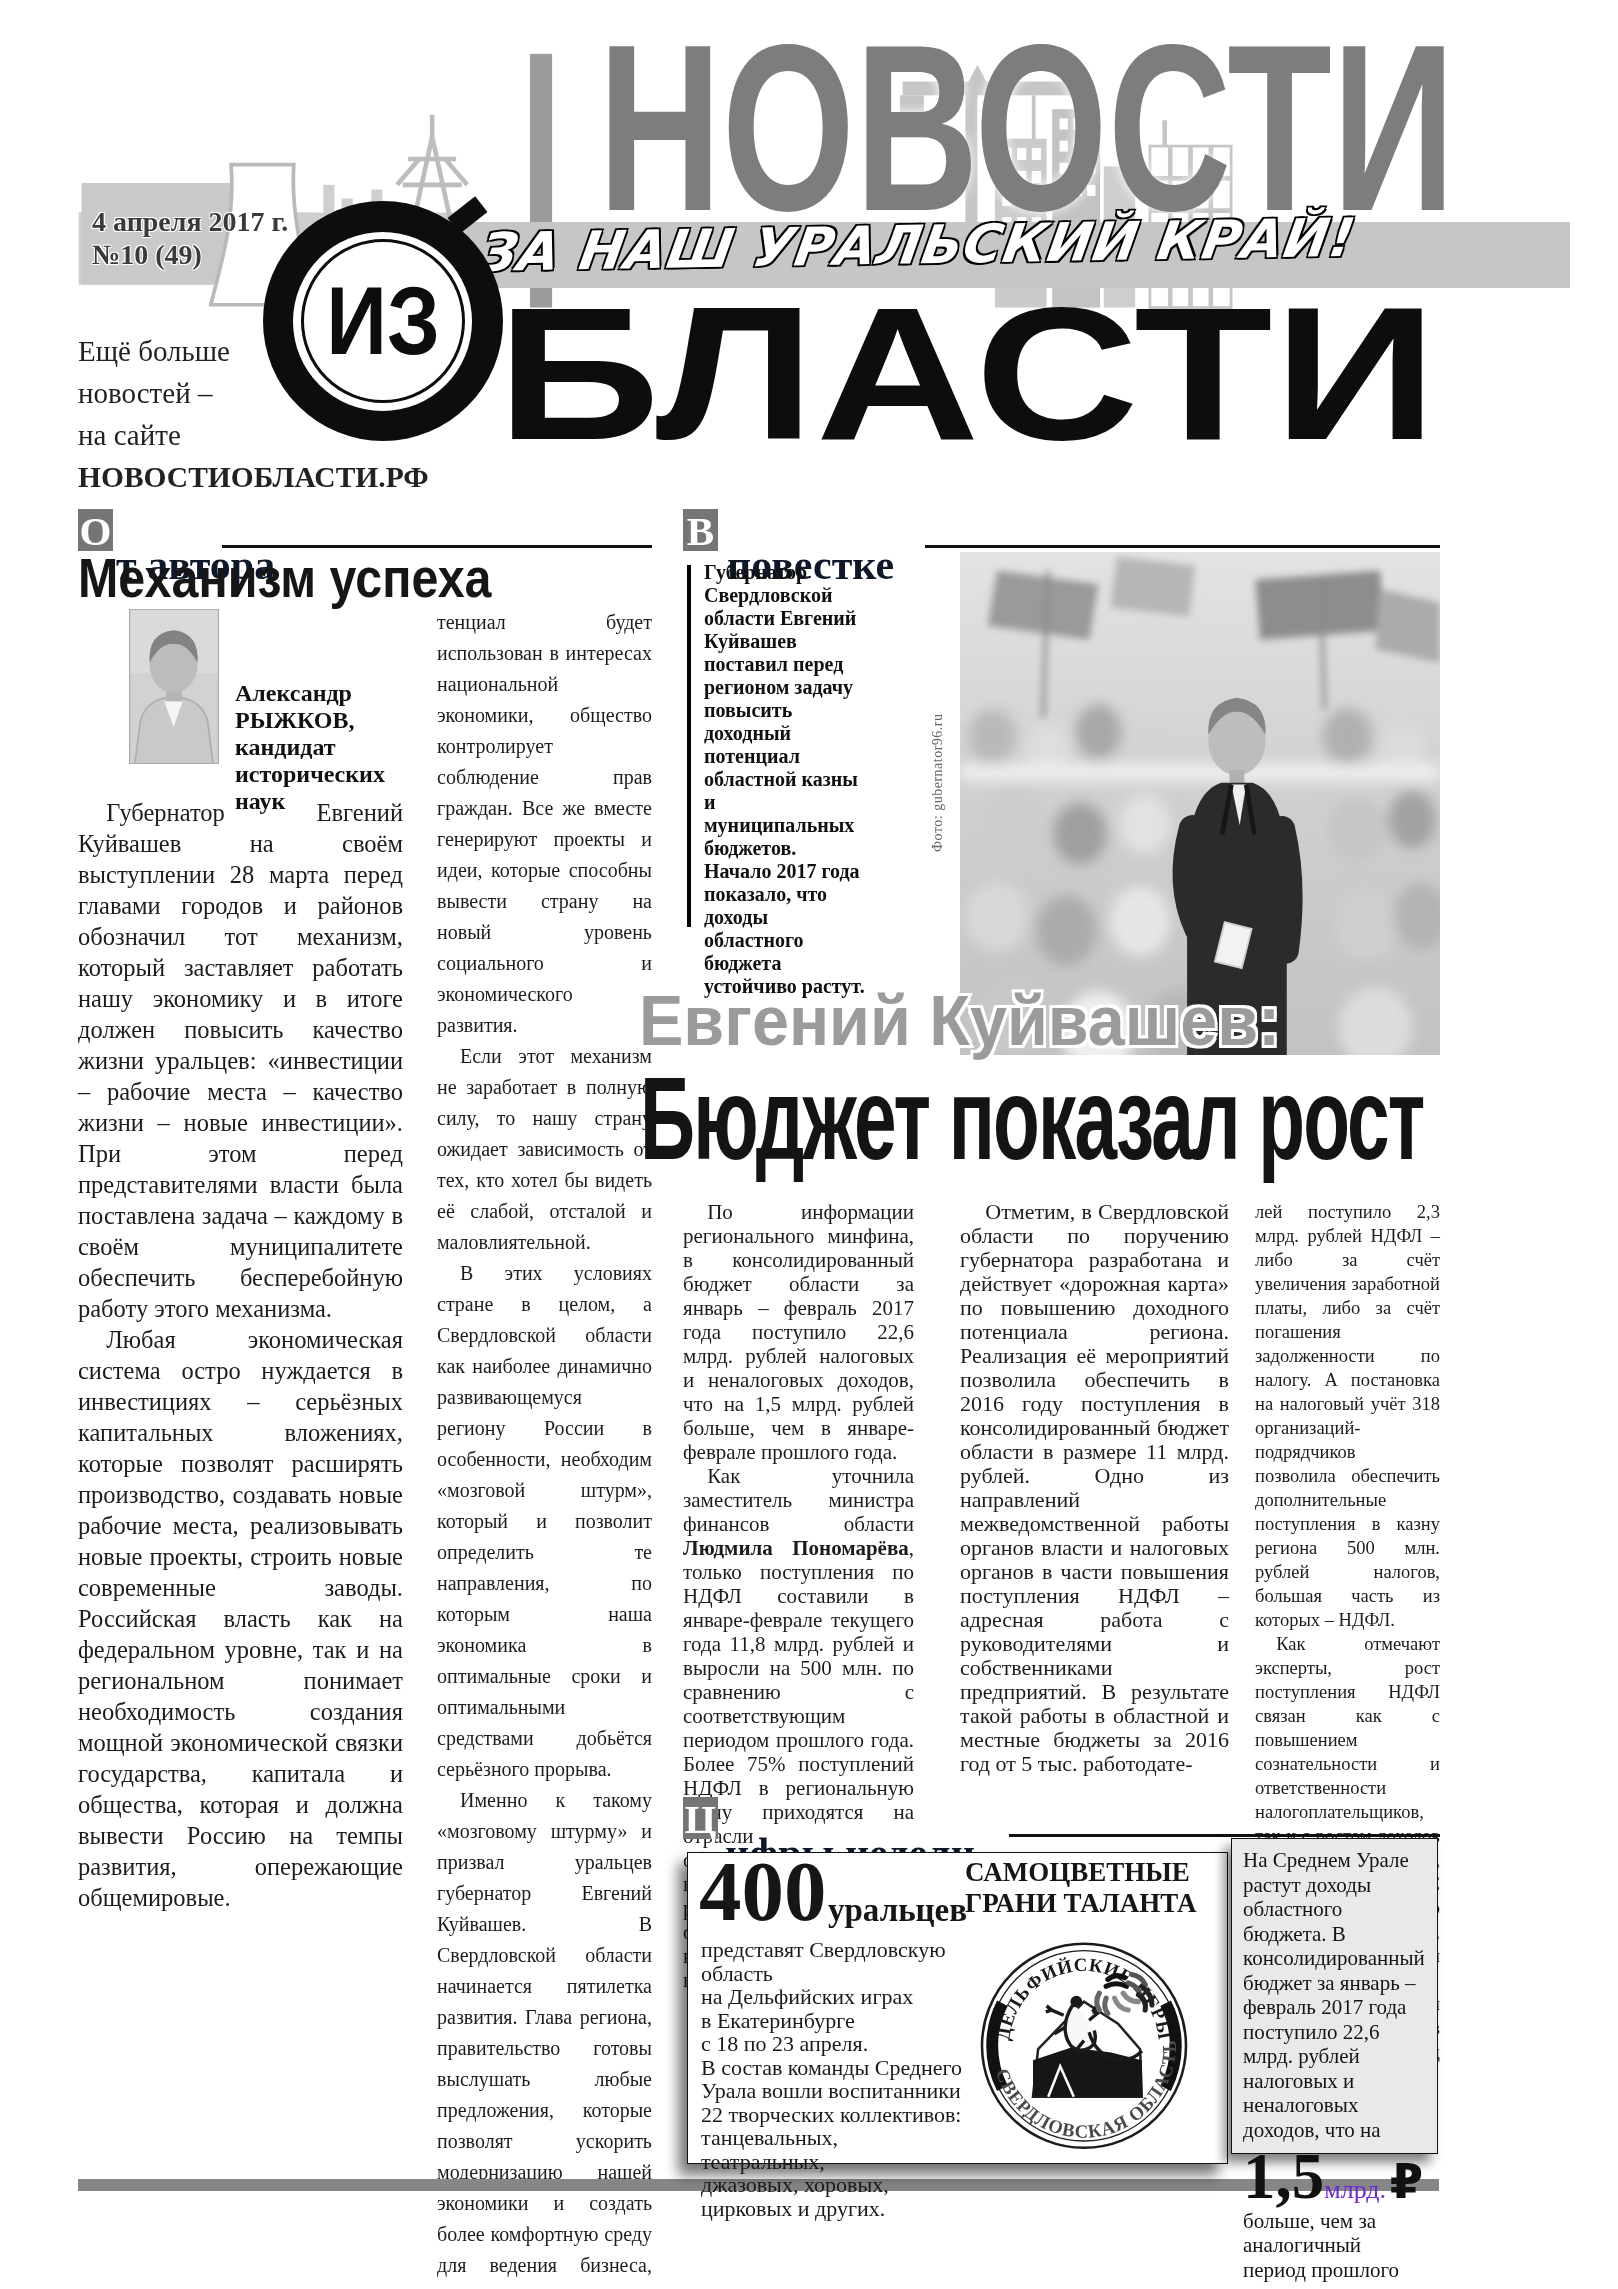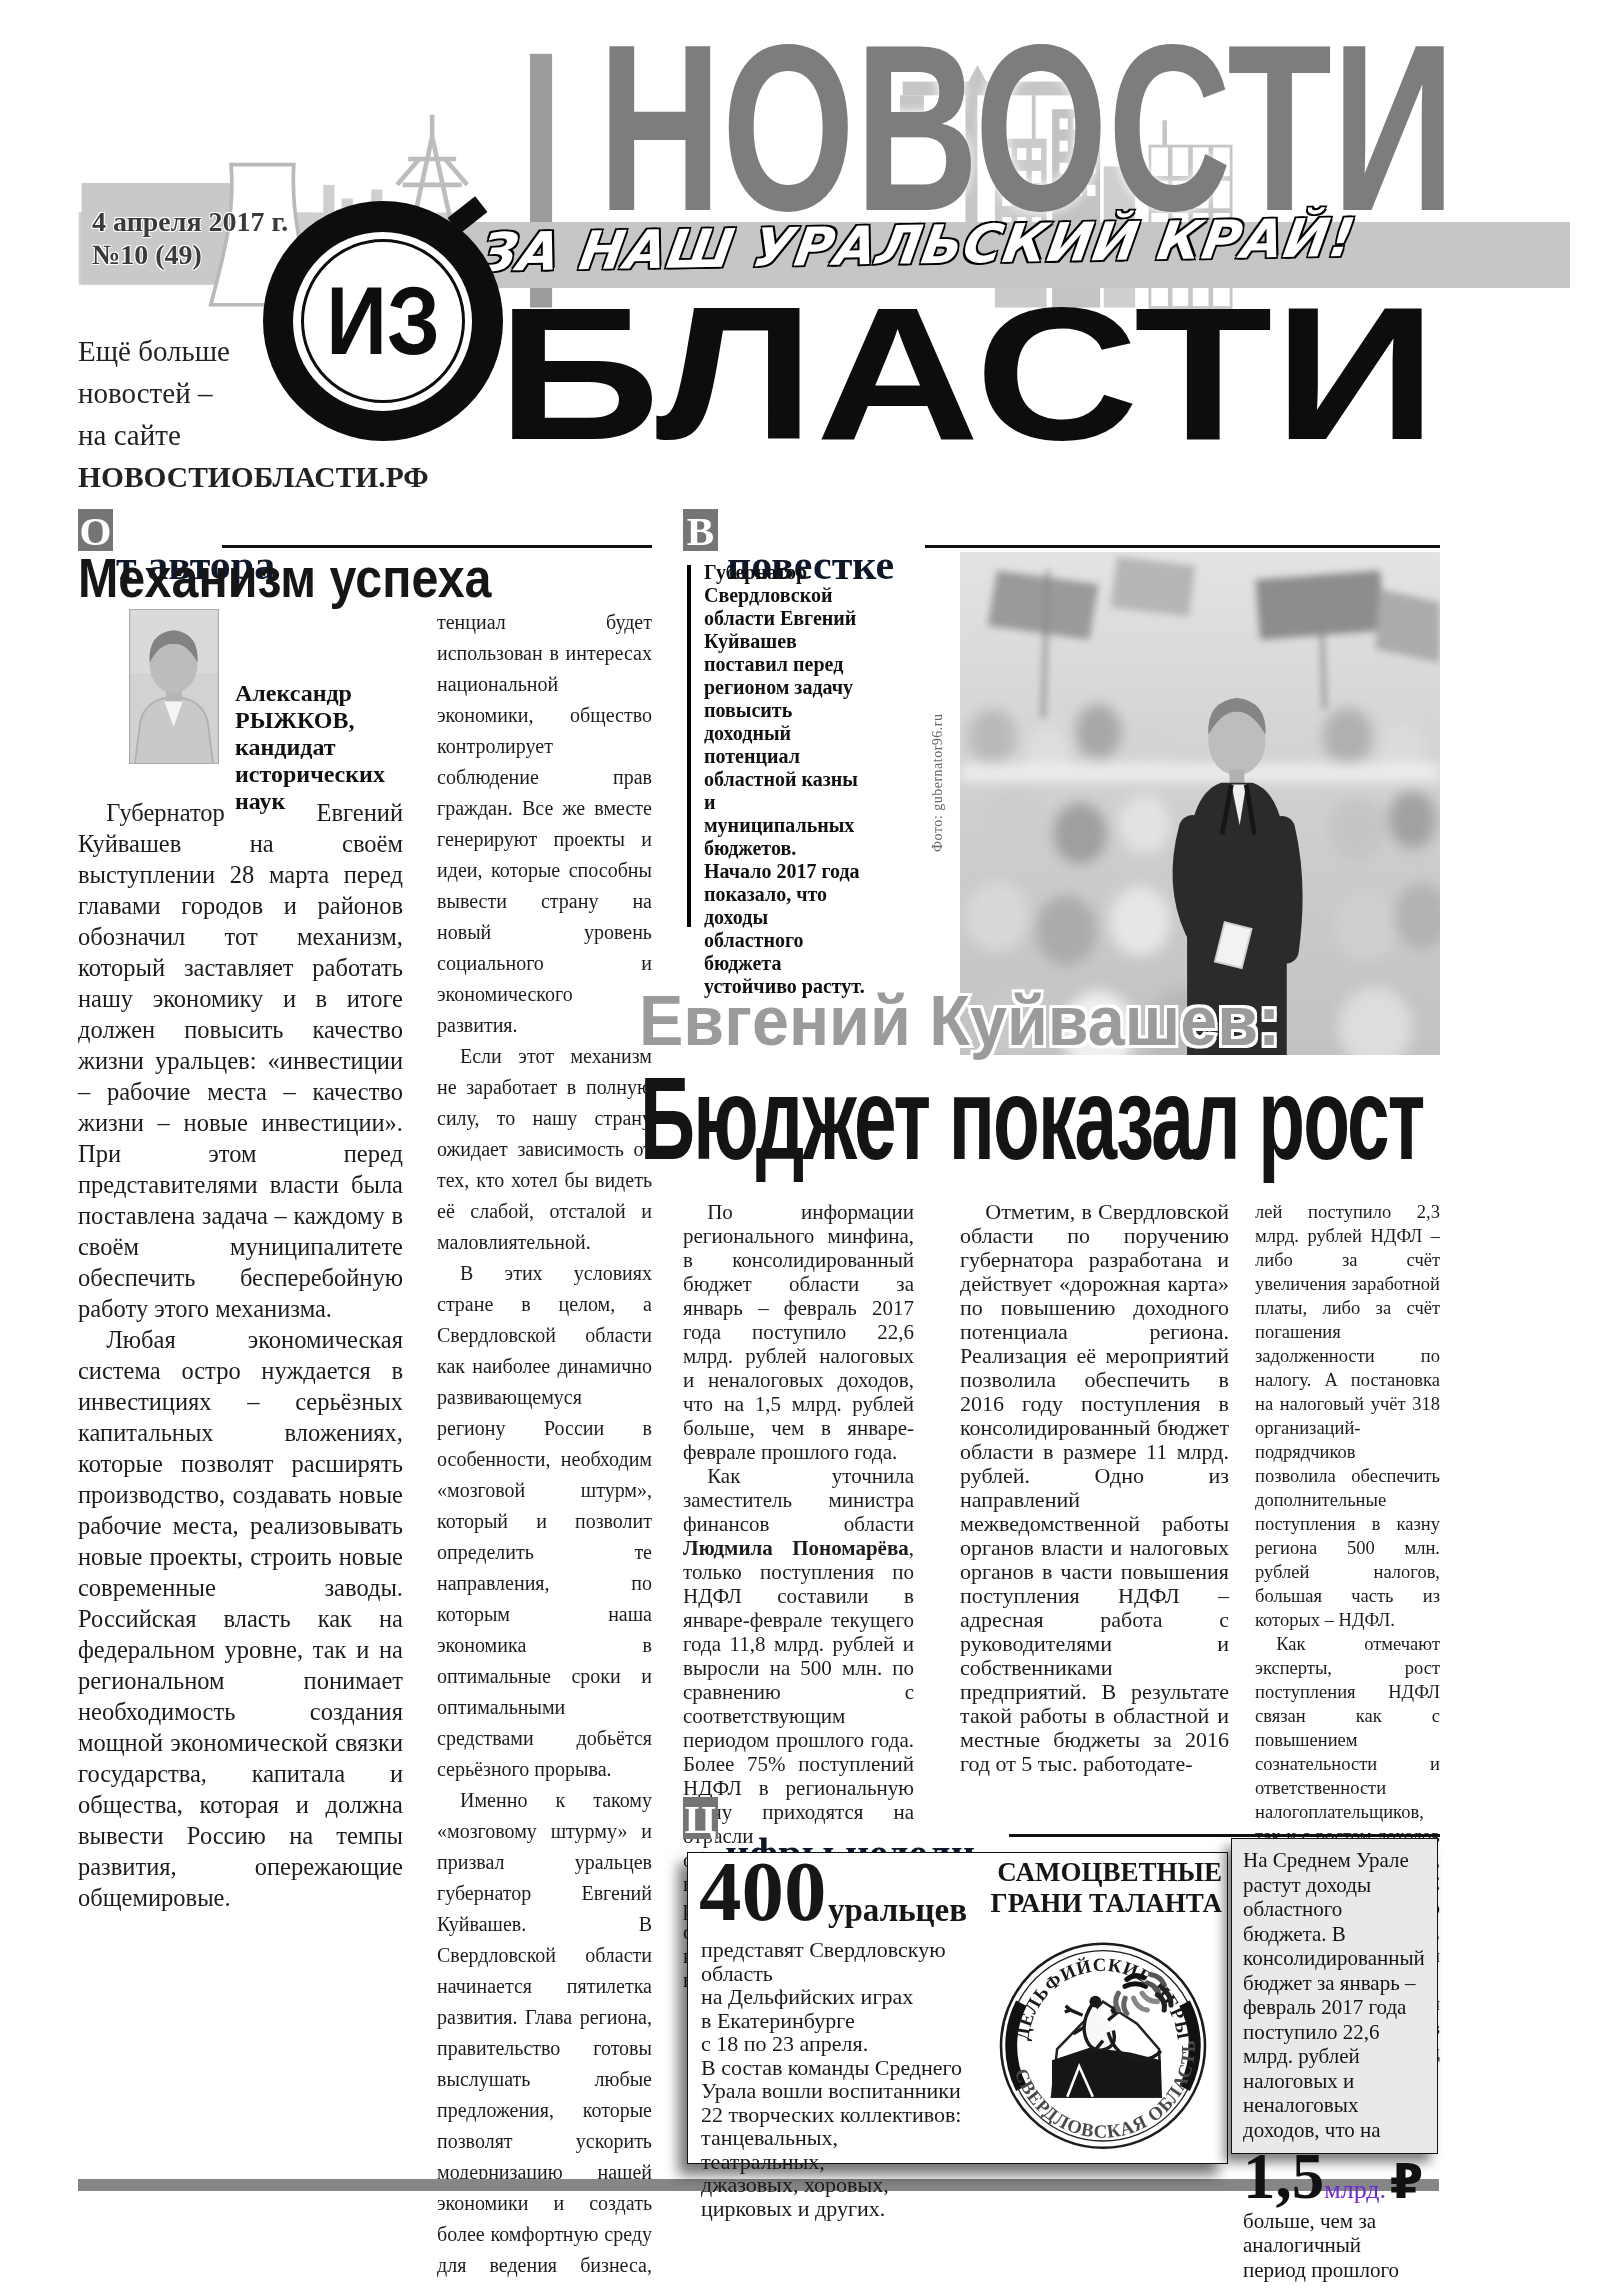--- a/index.html
+++ b/index.html
@@ -65,21 +65,21 @@
   .ag-c2{left:960px;top:1200px;width:269px;font-size:22px;line-height:24px;}
   .ag-c3{left:1255px;top:1200px;width:185px;font-size:18.5px;line-height:24px;}
   .photo-wrap{left:960px;top:552px;z-index:7;}
 
   
   .box1{left:687px;top:1852px;width:541px;height:312px;background:#fff;border:1.8px solid #111;box-sizing:border-box;
         box-shadow:-9.2px 11px 13px rgba(0,0,0,.55);z-index:7;}
   .b1-big{position:absolute;left:11px;top:-3.7px;font-weight:bold;font-size:85px;line-height:85px;color:#161616;}
   .b1-biglabel{position:absolute;left:140px;top:39px;font-weight:bold;font-size:33px;color:#161616;}
   .b1-lines{position:absolute;left:13px;top:85px;width:266px;font-size:22px;line-height:23.5px;color:#1a1a1a;}
-  .b1-right{position:absolute;left:277px;top:3.7px;width:257px;text-align:right;}
+  .b1-right{position:absolute;left:277px;top:3.7px;width:257px;text-align:left;}
   .b1-title{font-weight:bold;font-size:27px;line-height:31px;color:#161616;}
   .box2{left:1231px;top:1838px;width:207px;height:316px;background:#e9e9e9;border:1.8px solid #111;box-sizing:border-box;
         box-shadow:-7.4px 9.2px 11px rgba(0,0,0,.5);padding:9.2px 11px;z-index:7;}
   .b2-text{font-size:21px;line-height:24.5px;color:#141414;}
   .b2-bigrow{margin:1.8px 0 0 0;white-space:nowrap;}
   .b2-big{font-weight:bold;font-size:65px;line-height:65px;color:#111;}
   .b2-unit{font-weight:normal;font-size:26px;color:#6d28d9;}
   .b2-rub{font-family:"DejaVu Sans","Liberation Sans",sans-serif;font-weight:bold;font-size:48px;color:#111;}
   .footer-bar{left:78px;top:2179px;width:1361px;height:12px;background:#868686;}
 </style>

